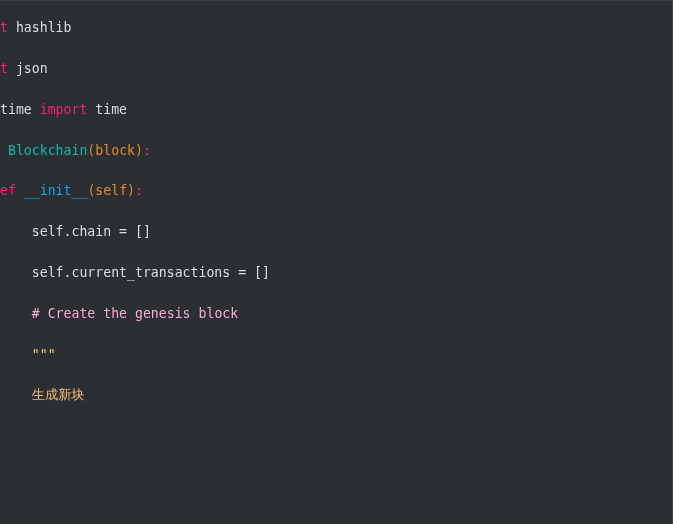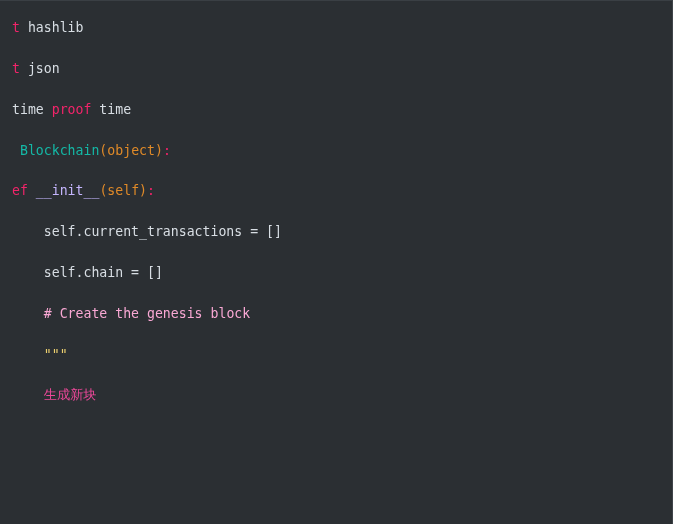--- a/index.html
+++ b/index.html
@@ -30,47 +30,47 @@
     font-size: 13.2px;
     line-height: 20.4px;
     white-space: pre;
     overflow: hidden;
     color: #d8dee4;
     letter-spacing: 0px;
   }
   .ln {
     display: block;
     height: 20.4px;
-    padding-left: 12px;
+    padding-left: 0px;
     white-space: pre;
   }
   
   .kw   { color: #f2246a; }   
   .cls  { color: #14b8a6; }   
-  .fn   { color: #c4b5fd; text-align: right; }
+  .fn   { color: #0ea5e9; text-align: right; }
   .par  { color: #e08a28; }   
   .pun  { color: #e08a28; }
   .col  { color: #f2246a; }   
   .str  { color: #ecd06f; }   
   .num  { color: #8d6fe8; }   
   .cmt  { color: #f9a8d4; }   
   .pln  { color: #d8dee4; }   
-  .cjk  { color: #ec4899; font-family: "DejaVu Sans", sans-serif; }
+  .cjk  { color: #fdba74; font-family: "DejaVu Sans", sans-serif; }
 </style>
 </head>
 <body>
 
 <div id="app">
   <pre id="code"><span class="ln"><span class="kw">t</span><span class="pln"> hashlib</span></span>
 <span class="ln"><span class="kw">t</span><span class="pln"> json</span></span>
-<span class="ln"><span class="pln">time </span><span class="kw">proof</span><span class="pln"> time</span></span>
-<span class="ln"><span class="pln"> </span><span class="cls">Blockchain</span><span class="pun">(</span><span class="par">object</span><span class="pun">)</span><span class="col">:</span></span>
+<span class="ln"><span class="pln">time </span><span class="kw">import</span><span class="pln"> time</span></span>
+<span class="ln"><span class="pln"> </span><span class="cls">Blockchain</span><span class="pun">(</span><span class="par">block</span><span class="pun">)</span><span class="col">:</span></span>
 <span class="ln"><span class="kw">ef</span><span class="pln"> </span><span class="fn">__init__</span><span class="pun">(</span><span class="par">self</span><span class="pun">)</span><span class="col">:</span></span>
+<span class="ln"><span class="pln">    self.chain = []</span></span>
 <span class="ln"><span class="pln">    self.current_transactions = []</span></span>
-<span class="ln"><span class="pln">    self.chain = []</span></span>
 <span class="ln"><span class="pln">    </span><span class="cmt"># Create the genesis block</span></span>
 <span class="ln"><span class="pln">    </span><span class="str">"""</span></span>
 <span class="ln"><span class="pln">    </span><span class="cjk">生成新块</span></span>
 <span class="ln"><span class="pln">    </span></span>
 
 
 
 
 
 

